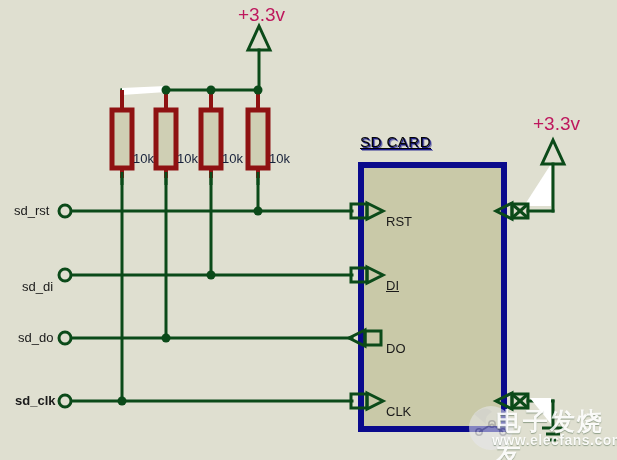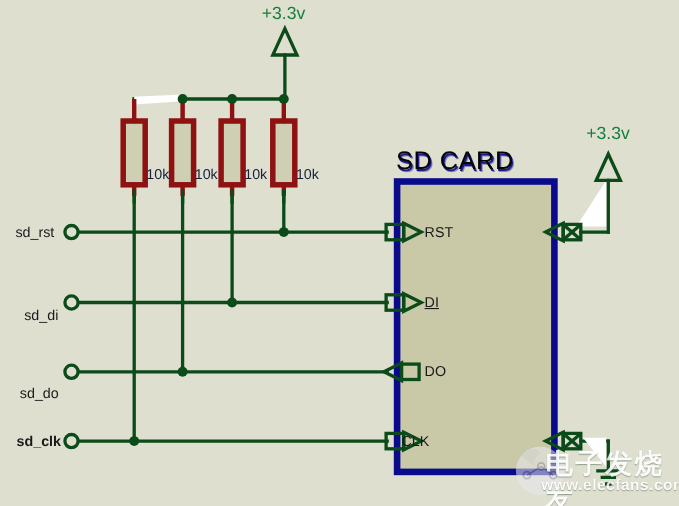--- a/index.html
+++ b/index.html
@@ -33,30 +33,32 @@
     text-align: right;
   }
   .lbl-res {
     font-size: 13px;
     color: #17213a;
     margin-top: 16px;
   }
   .lbl-pin {
     font-size: 13px;
     color: #1a1a1a;
+    margin-top: 11px;
   }
   .lbl-power {
-    font-size: 16px;
-    color: #15803d;
+    font-size: 19px;
+    color: #be185d;
   }
   .lbl-title {
-    font-size: 23px;
+    font-size: 15px;
     color: #050505;
     letter-spacing: 0.5px;
     text-shadow: 1px 1px 0 #1a1a8c, 2px 2px 0 rgba(26,26,140,0.45);
+    text-decoration: underline;
   }
   .wm-text {
     position: absolute;
     pointer-events: none;
     color: #ffffff;
     opacity: 0.86;
     font-weight: bold;
     text-shadow: 0 1px 1px rgba(60,90,60,0.55);
   }
   .wm-cn { font-size: 25px; letter-spacing: 2px; font-family: "DejaVu Sans", sans-serif; }
@@ -224,27 +226,27 @@
 
   <div class="lbl lbl-title" style="left:360px; top:133px;">SD CARD</div>
 
   <div class="lbl lbl-res" style="left:133px; top:135px;">10k</div>
   <div class="lbl lbl-res" style="left:177px; top:135px;">10k</div>
   <div class="lbl lbl-res" style="left:222px; top:135px;">10k</div>
   <div class="lbl lbl-res" style="left:269px; top:135px;">10k</div>
 
   <div class="lbl lbl-terminal" style="left:14px; top:203px;">sd_rst</div>
   <div class="lbl lbl-terminal" style="left:22px; top:279px;">sd_di</div>
-  <div class="lbl lbl-terminal" style="left:18px; top:350px;">sd_do</div>
+  <div class="lbl lbl-terminal" style="left:18px; top:330px;">sd_do</div>
   <div class="lbl lbl-terminal" style="left:15px; top:393px;font-weight:bold;">sd_clk</div>
 
   <div class="lbl lbl-pin" style="left:386px; top:203px;">RST</div>
   <div class="lbl lbl-pin" style="left:386px; top:267px;text-decoration:underline;">DI</div>
   <div class="lbl lbl-pin" style="left:386px; top:330px;">DO</div>
-  <div class="lbl lbl-pin" style="left:365px; top:393px;">CLK</div>
+  <div class="lbl lbl-pin" style="left:386px; top:393px;">CLK</div>
 
   <div class="lbl lbl-power" style="left:238px; top:4px;"><span>+3.3v</span></div>
   <div class="lbl lbl-power" style="left:533px; top:113px;"><span>+3.3v</span></div>
 
   <div class="wm-text wm-cn" style="left:496px; top:405px;">电子发烧友</div>
   <div class="wm-text wm-url" style="left:492px; top:432px;">www.elecfans.com</div>
 
 </div>
 
 </body></html>

